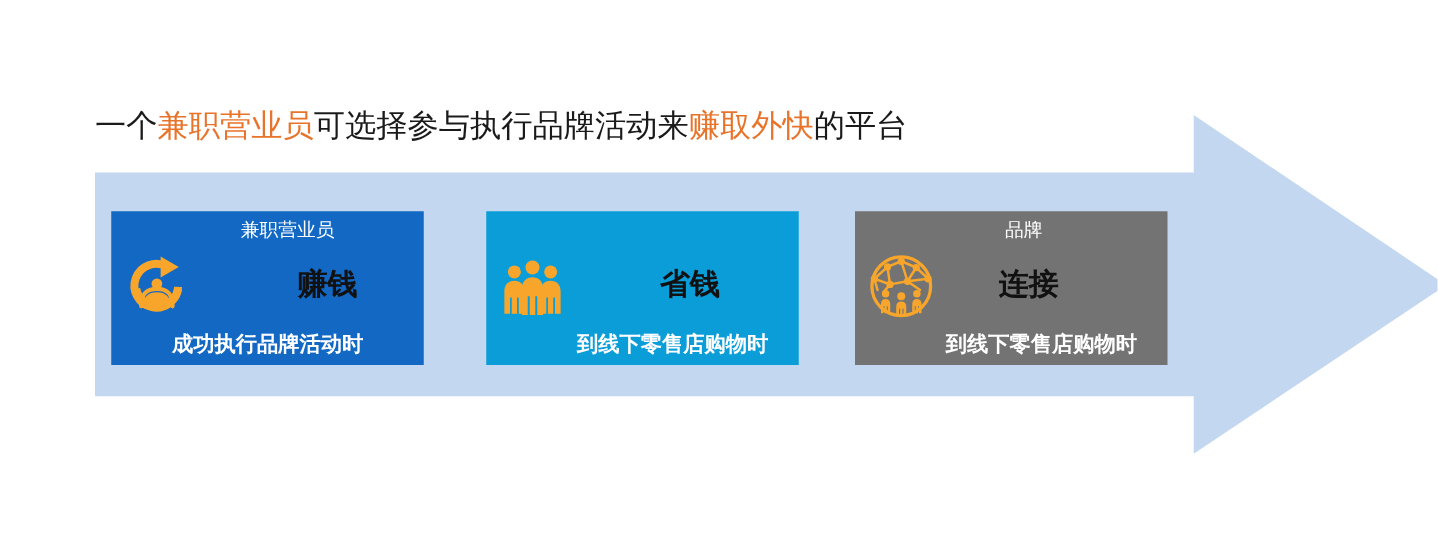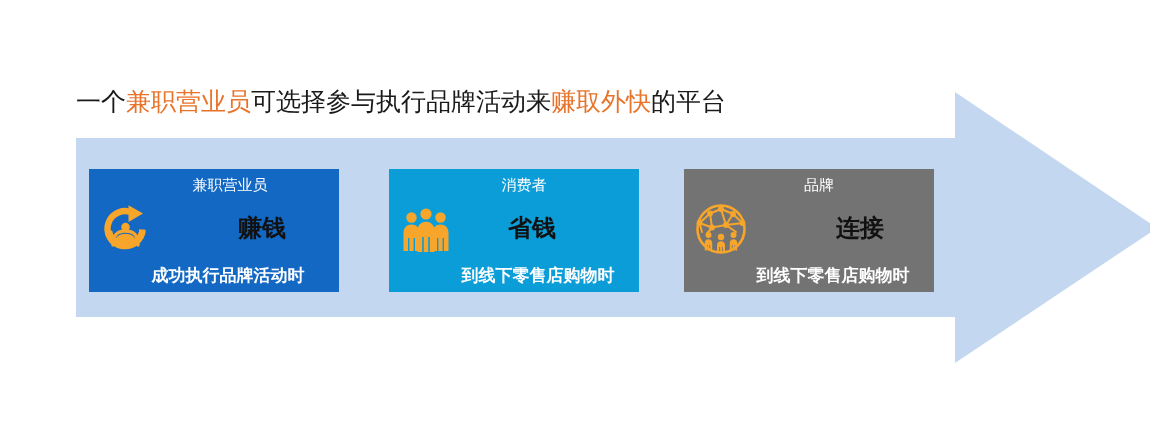--- a/index.html
+++ b/index.html
@@ -96,28 +96,28 @@
     width: 56px;
     height: 56px;
   }
 
   #card-1 { left: 60px;  width: 250px; background: #1268c3; }
   #card-2 { left: 360px; width: 250px; background: #0b9dd8; }
   #card-3 { left: 655px; width: 250px; background: #1ccbd8; }
 
   #card-1 .card-title { padding-left: 16px; }
   #card-1 .card-main  { padding-left: 48px; }
-  #card-1 .card-foot  { padding-left: 14px; }
+  #card-1 .card-foot  { padding-left: 0; }
 
   #card-2 .card-title { padding-left: 10px; }
-  #card-2 .card-main  { padding-left: 18px; }
+  #card-2 .card-main  { padding-left: 38px; }
   #card-2 .card-foot  { padding-left: 24px; }
 
   #card-3 .card-title { padding-left: 10px; }
-  #card-3 .card-main  { padding-left: 51px; }
+  #card-3 .card-main  { padding-left: 14px; }
   #card-3 .card-foot  { padding-left: 24px; }
 </style>
 </head>
 <body>
 
 <div id="stage">
 
   <svg id="arrow-shape" viewBox="0 0 1150 430">
     <polygon id="arrow-poly" points="47,138 926,138 926,92 1128,228 926,363 926,317 47,317" fill="#c3d8f0"></polygon>
   </svg>
@@ -139,21 +139,20 @@
       <path d="M15.0 44.0 C15.0 34.0 19.0 30.0 27.5 30.0 C36.0 30.0 40.0 34.0 40.0 44.0" fill="none" stroke="#f7a62b" stroke-width="3.4" stroke-linecap="round"></path>
 
       <path d="M11.0 30.0 A17.0 17.0 0 0 0 44.5 30.0" fill="none" stroke="#f7a62b" stroke-width="6.4" stroke-linecap="butt"></path>
     </svg>
 
     <div class="card-main">赚钱</div>
     <div class="card-foot">成功执行品牌活动时</div>
   </div>
 
   <div class="card" id="card-2" style="background: rgb(11, 157, 216);">
-    <div class="card-title">消费者</div>
 
     <svg class="card-icon" viewBox="0 0 56 56">
 
       <circle cx="13.5" cy="16.5" r="5.2" fill="#f7a62b"></circle>
       <path d="M5.5 50.0 L5.5 32.0 C5.5 26.6 8.8 23.5 13.5 23.5 C18.2 23.5 21.5 26.6 21.5 32.0 L21.5 50.0 L17.0 50.0 L17.0 37.0 L15.6 37.0 L15.6 50.0 L11.4 50.0 L11.4 37.0 L10.0 37.0 L10.0 50.0 Z" fill="#f7a62b"></path>
 
       <circle cx="42.5" cy="16.5" r="5.2" fill="#f7a62b"></circle>
       <path d="M34.5 50.0 L34.5 32.0 C34.5 26.6 37.8 23.5 42.5 23.5 C47.2 23.5 50.5 26.6 50.5 32.0 L50.5 50.0 L46.0 50.0 L46.0 37.0 L44.6 37.0 L44.6 50.0 L40.4 50.0 L40.4 37.0 L39.0 37.0 L39.0 50.0 Z" fill="#f7a62b"></path>
 
       <circle cx="28.0" cy="13.0" r="5.6" fill="#f7a62b"></circle>

